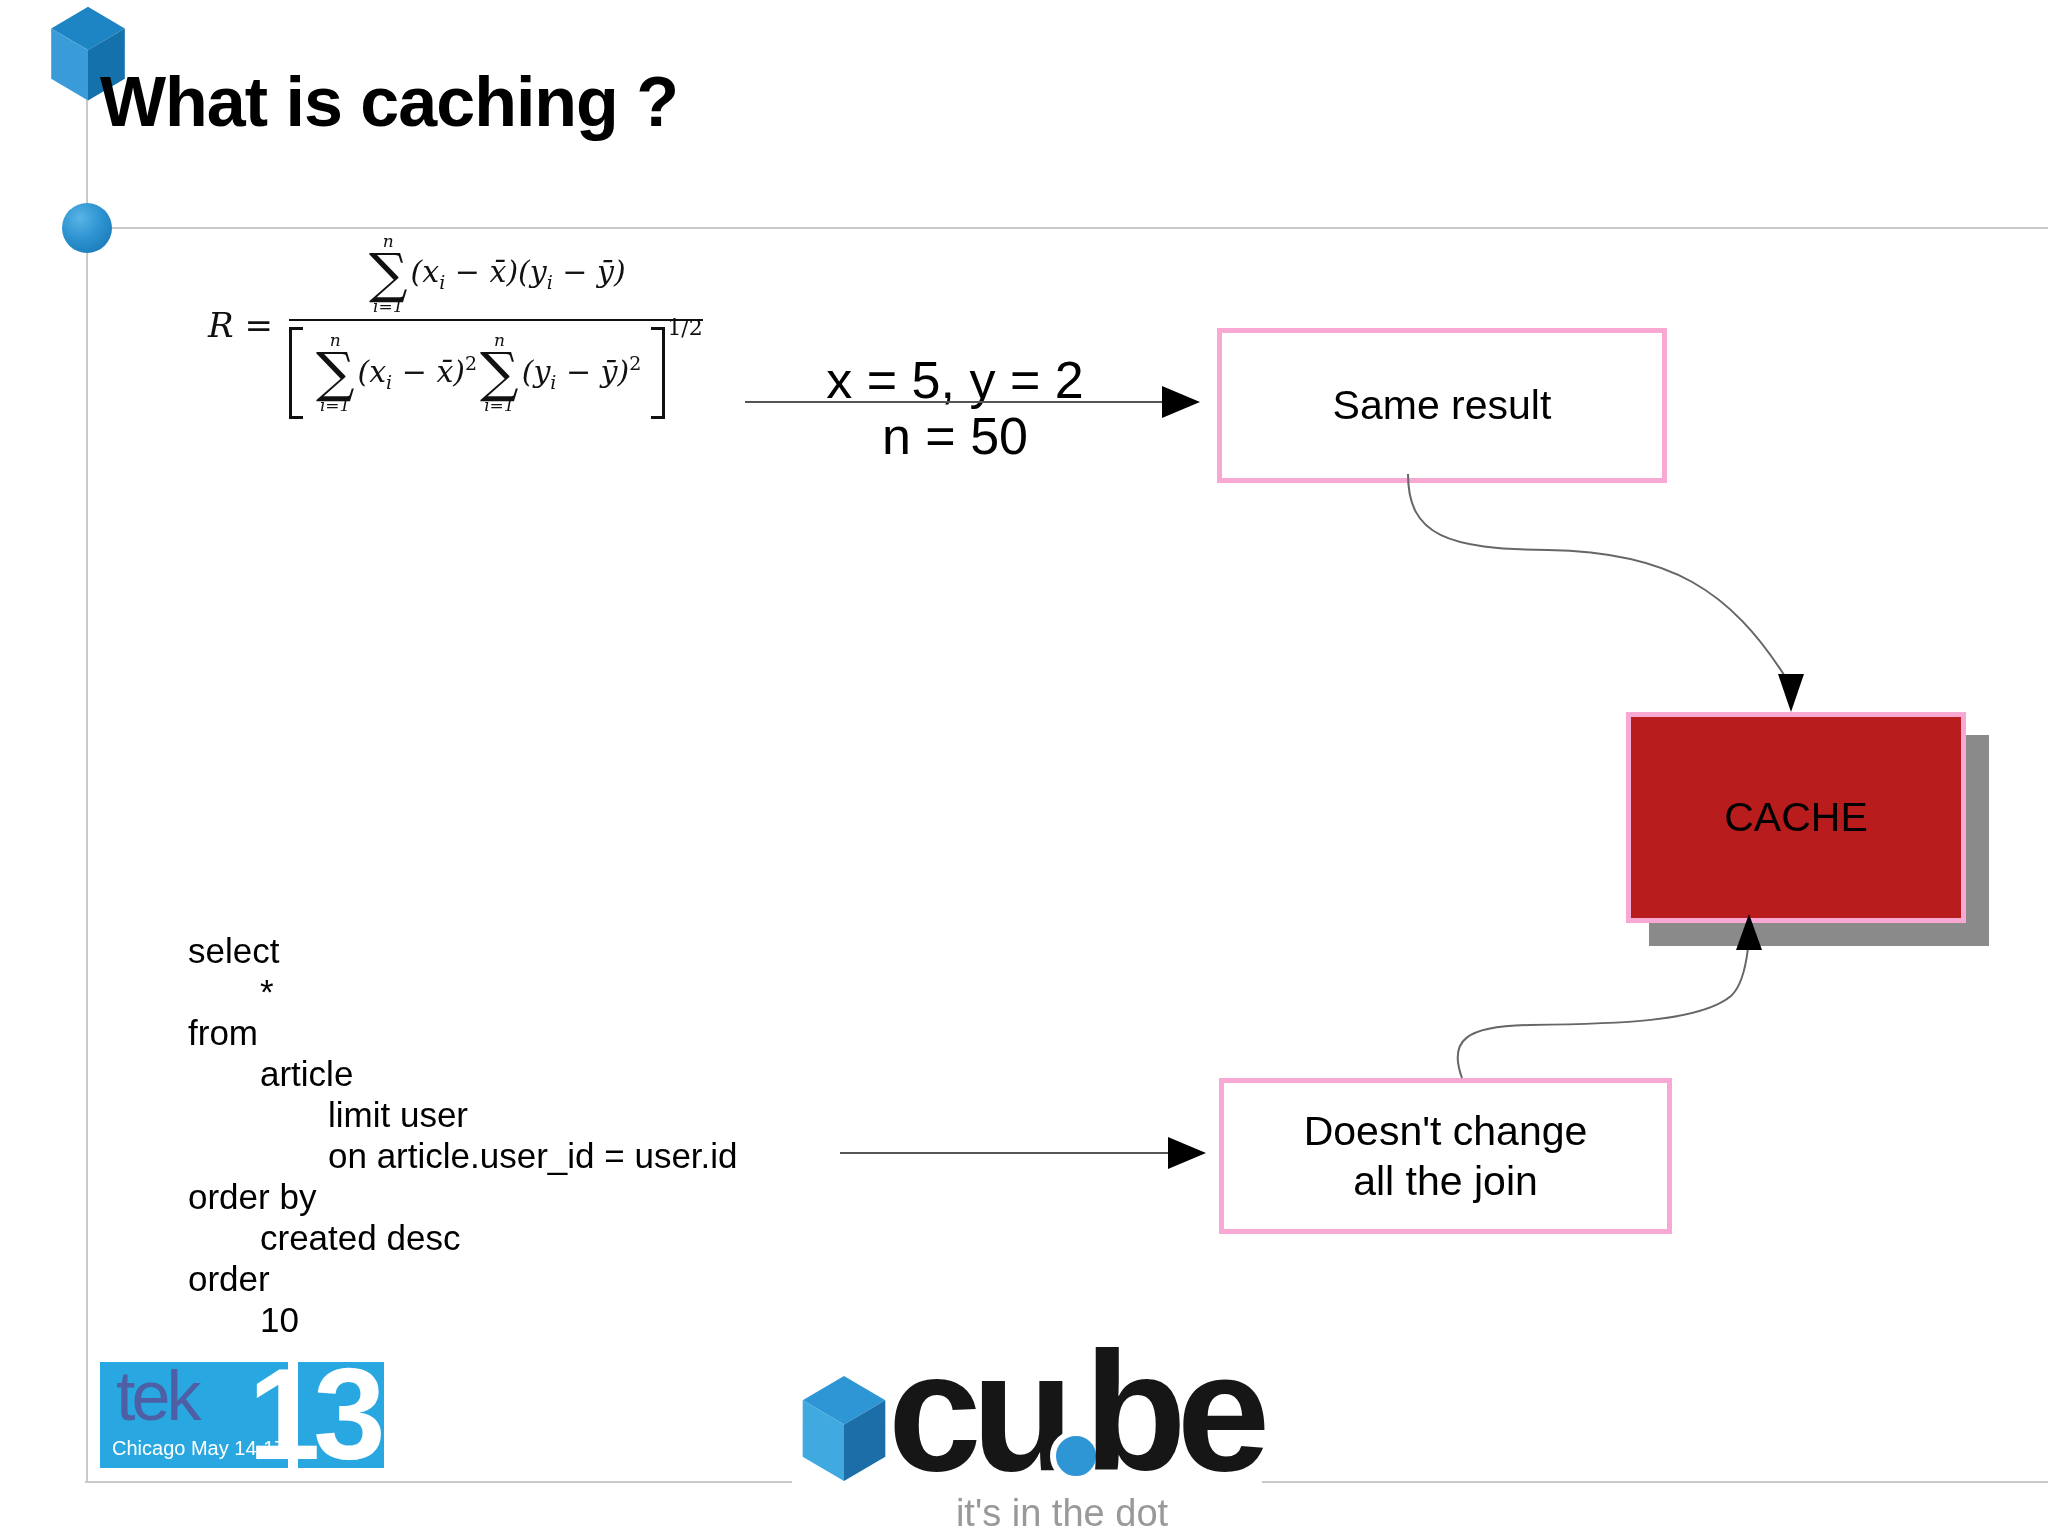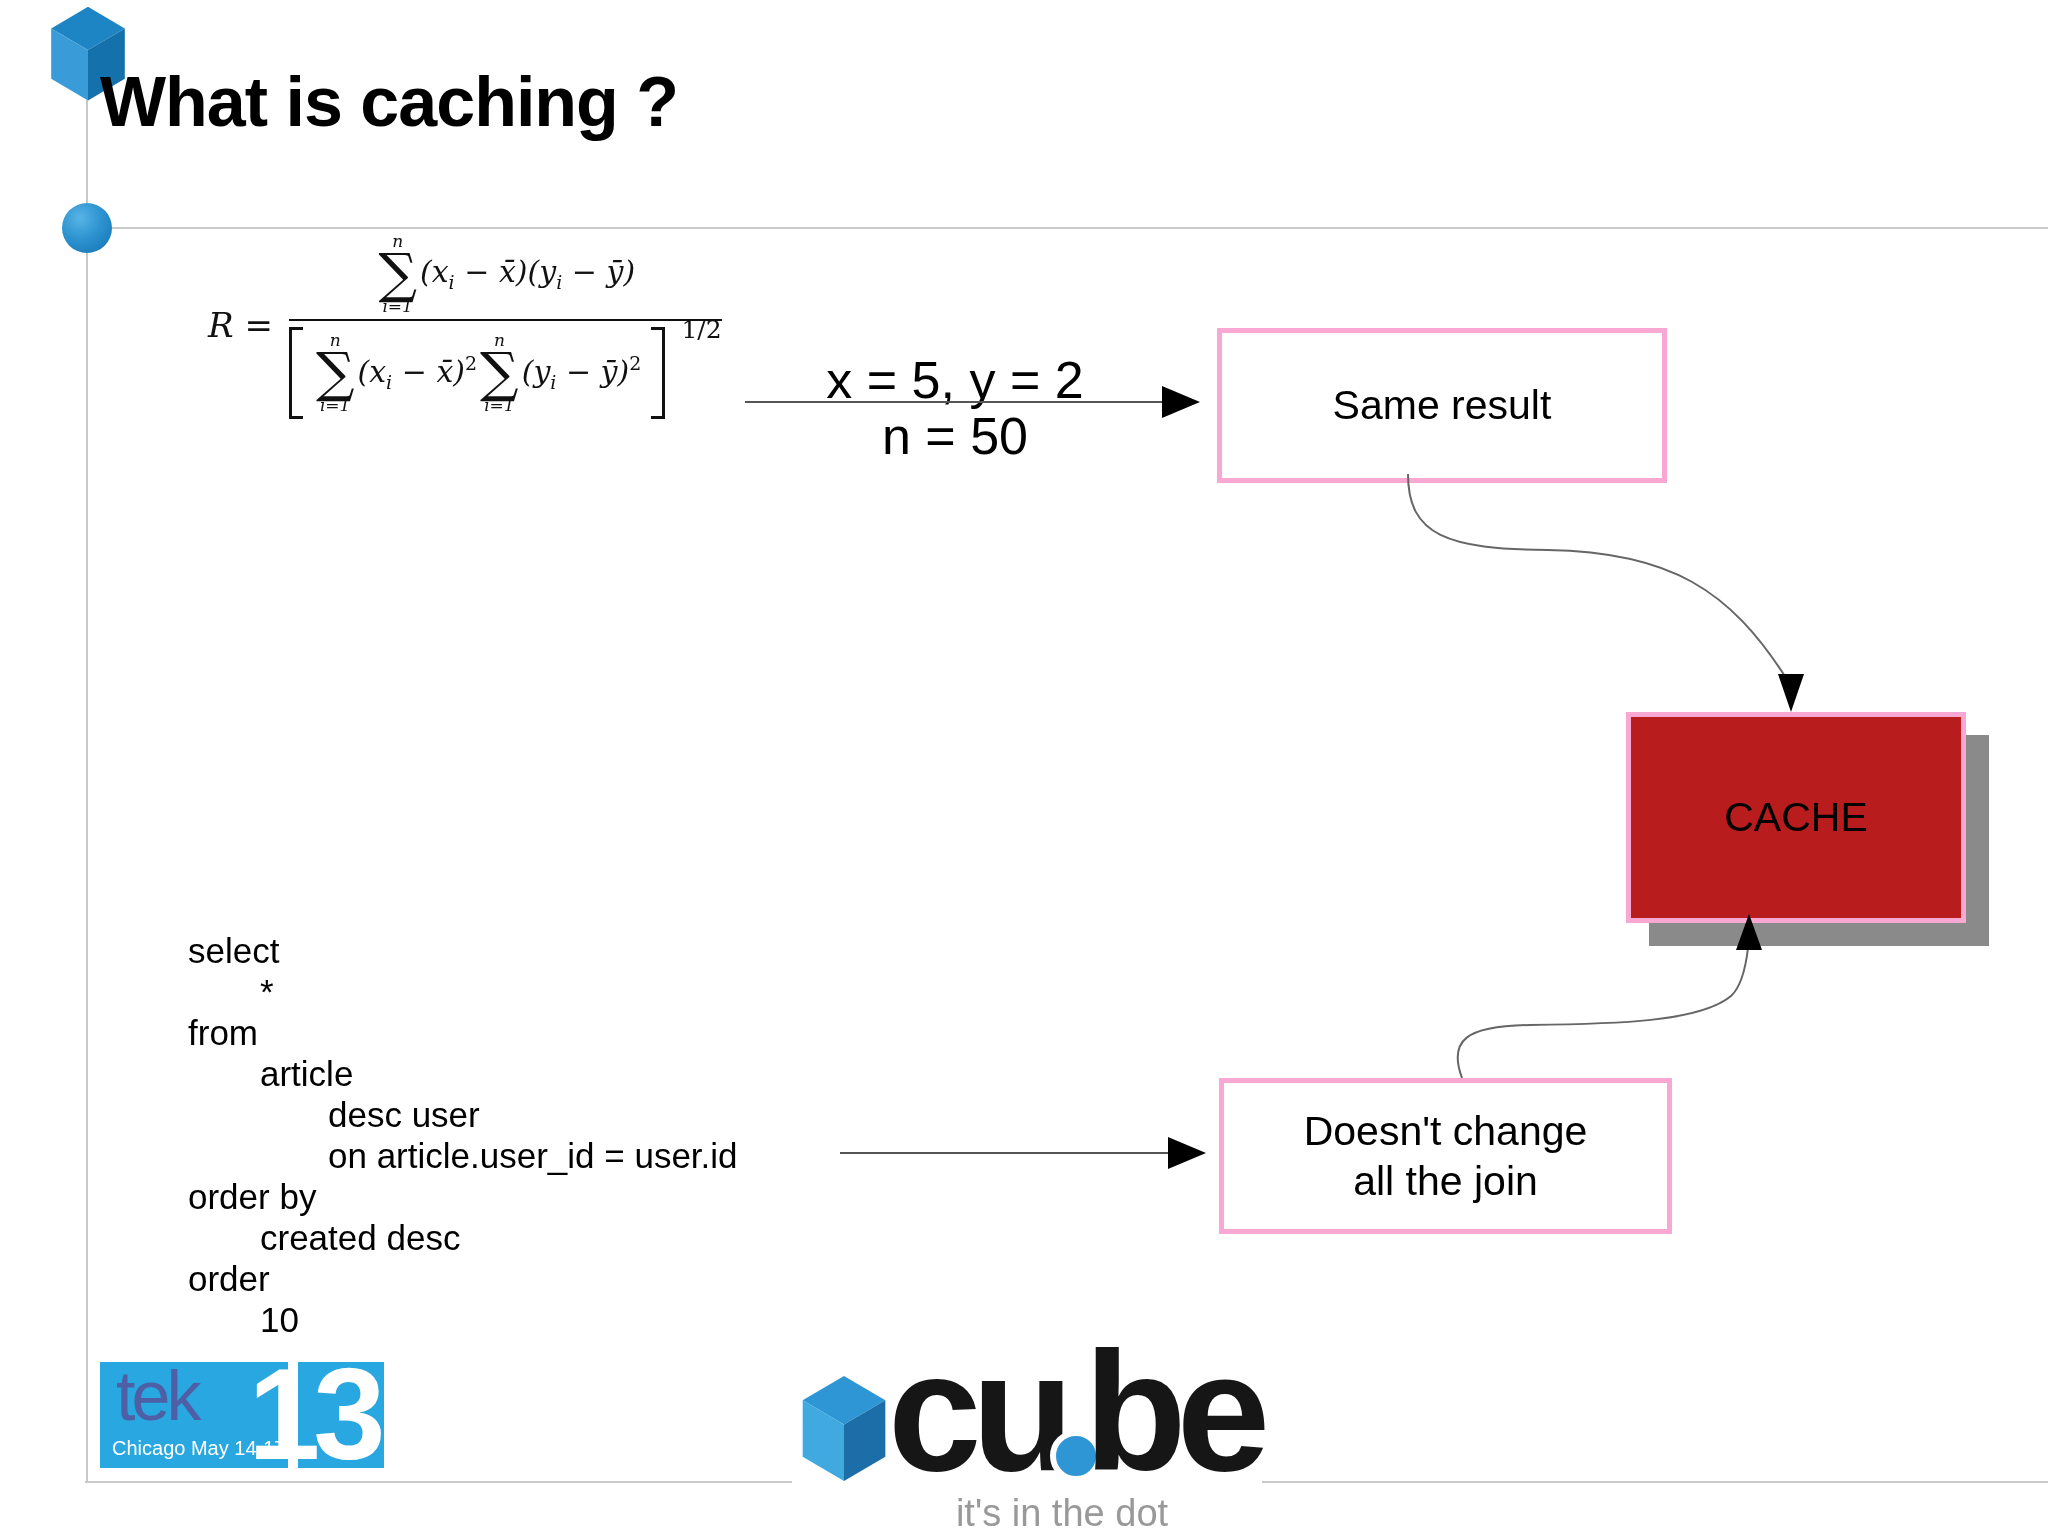--- a/index.html
+++ b/index.html
@@ -38,21 +38,21 @@
   .sum .lim { font-size:17px; font-style:italic; line-height:1.1; }
   .sum .sigma { font-size:54px; line-height:0.85; font-style:normal; }
   .expr { font-style:italic; font-size:30px; white-space:nowrap; }
   .expr .sub { font-size:19px; vertical-align:-7px; }
   .expr .exp { font-size:19px; vertical-align:12px; font-style:normal; }
   .den-group { display:flex; align-items:center; padding:4px 10px; }
   .bracket { width:11px; align-self:stretch; }
   .bracket.left  { border-left:3px solid #111;  border-top:3px solid #111; border-bottom:3px solid #111; }
   .bracket.right { border-right:3px solid #111; border-top:3px solid #111; border-bottom:3px solid #111; }
   .den-outer { display:flex; align-items:stretch; }
-  .outer-exp { font-size:25px; position:relative; top:-12px; margin-left:16px; font-style:normal; white-space:nowrap; }
+  .outer-exp { font-size:22px; position:relative; top:-12px; margin-left:2px; font-style:normal; white-space:nowrap; }
 
   
   .arrow-line { position:absolute; height:2px; background:#555; }
   .arrow-head-right {
     position:absolute; width:0; height:0;
     border-top:16px solid transparent; border-bottom:16px solid transparent;
     border-left:38px solid #000;
   }
   .arrow-label { position:absolute; font-size:52px; text-align:center; white-space:nowrap; color:#000; }
 
@@ -177,21 +177,21 @@
   <div class="diagram-box box-change">
     <span>Doesn't change</span>
     <span>all the join</span>
   </div>
 
   <div class="sql">
     <div class="sql-line ind0">select</div>
     <div class="sql-line ind1">*</div>
     <div class="sql-line ind0">from</div>
     <div class="sql-line ind1">article</div>
-    <div class="sql-line ind2">desc user</div>
+    <div class="sql-line ind2">limit user</div>
     <div class="sql-line ind2">on article.user_id = user.id</div>
     <div class="sql-line ind0">order by</div>
     <div class="sql-line ind1">created desc</div>
     <div class="sql-line ind0">order</div>
     <div class="sql-line ind1">10</div>
   </div>
 
   <div class="arrow-line" style="left:840px; top:1152px; width:333px;"></div>
   <div class="arrow-head-right" style="left:1168px; top:1137px;"></div>
 

